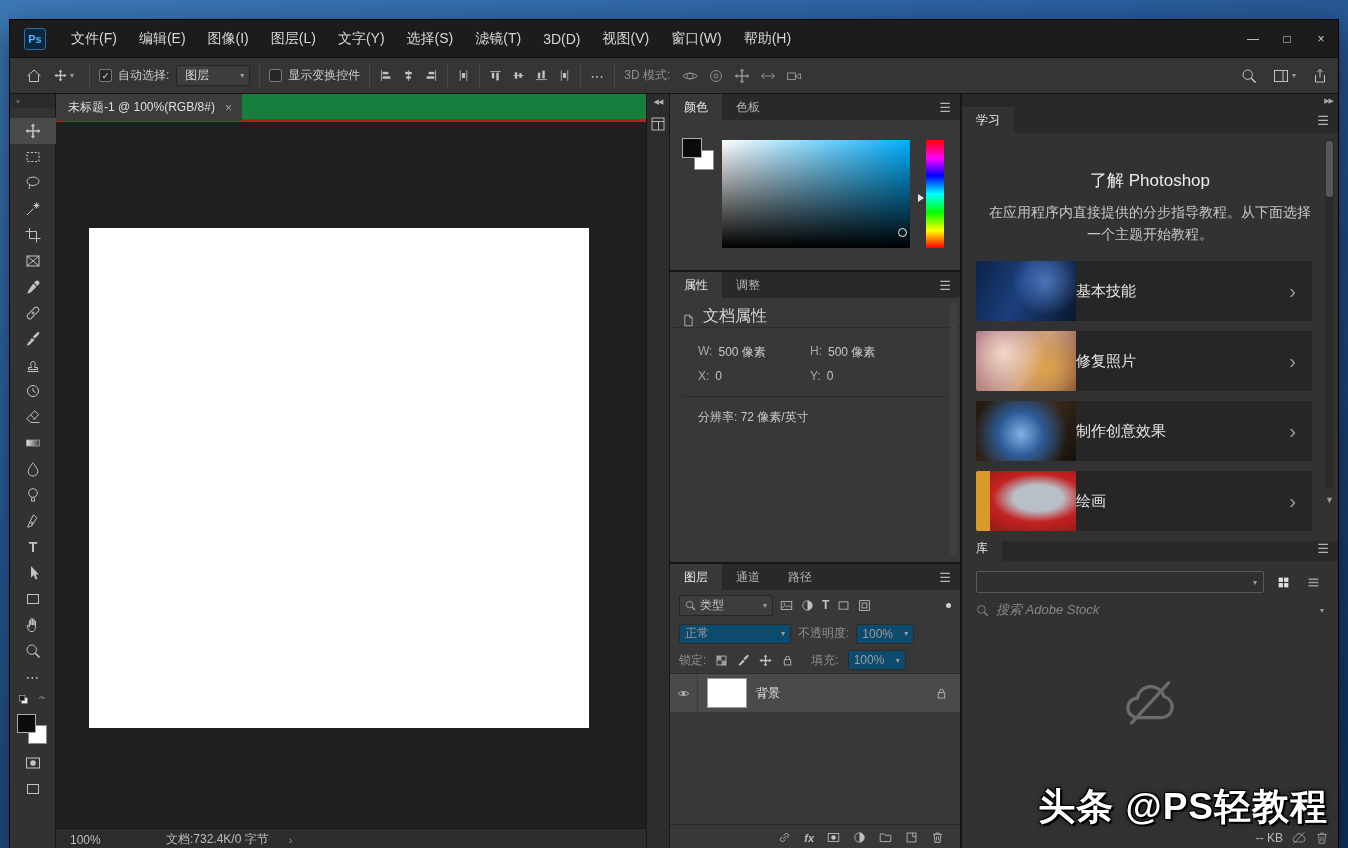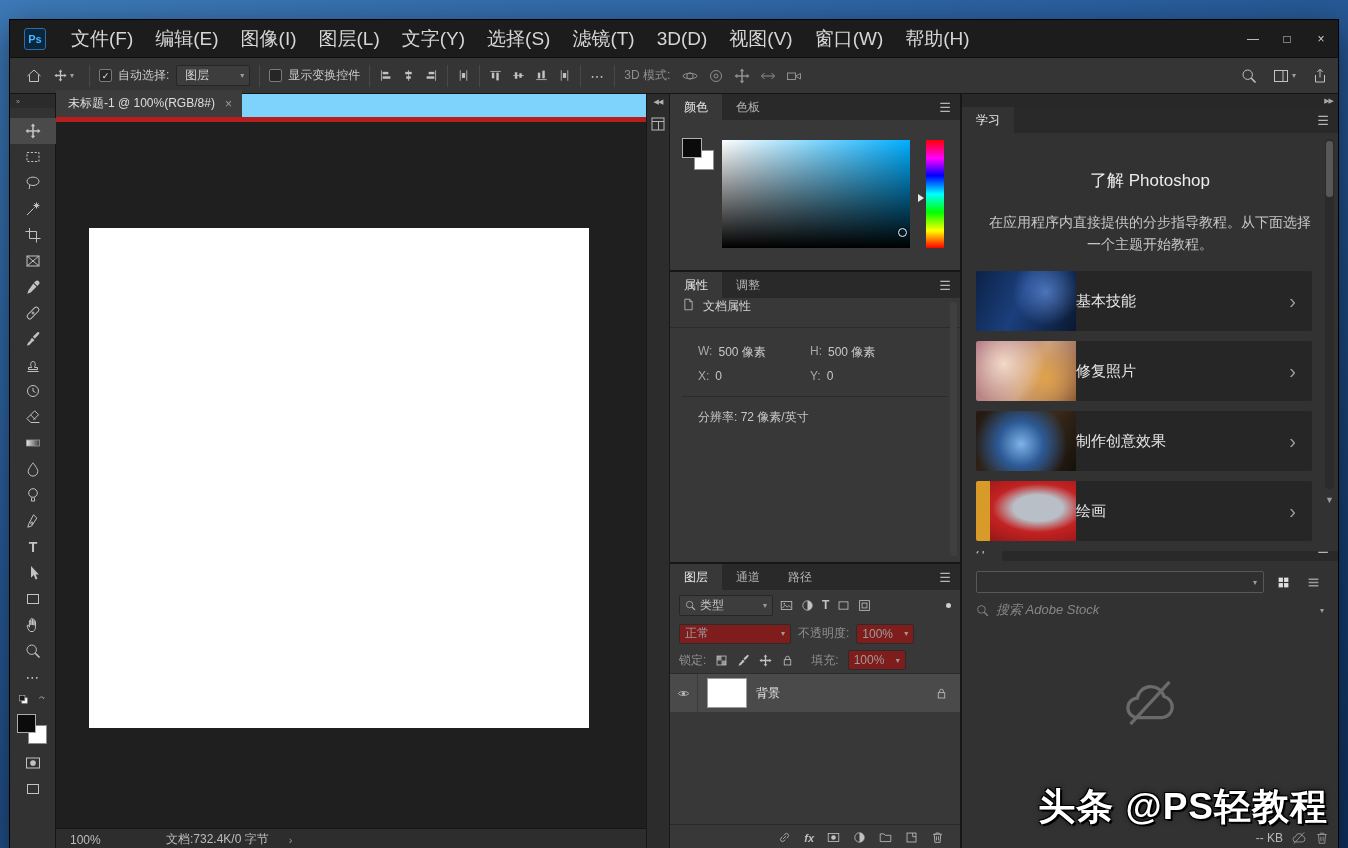--- a/index.html
+++ b/index.html
@@ -5,21 +5,21 @@
   *{margin:0;padding:0;box-sizing:border-box}
   html,body{width:1348px;height:848px}
   body{position:relative;overflow:hidden;font-family:"Liberation Sans","DejaVu Sans",sans-serif;
     background:linear-gradient(155deg,#3d7ab8 0%,#2a5f9f 35%,#1a4478 70%,#0f3260 100%);}
   .window{position:absolute;left:10px;top:20px;width:1328px;height:830px;background:#1e1e1e;
     box-shadow:0 0 0 1px #000,0 10px 34px rgba(0,0,0,.55);display:flex;flex-direction:column}
   
   .menubar{height:38px;background:#1c1c1c;display:flex;align-items:center;border-bottom:1px solid #0e0e0e;flex:none}
   .pslogo{width:22px;height:22px;margin:0 14px 0 14px;background:#0a2740;border:1px solid #2d6da8;border-radius:3px;
     color:#4db4ff;font-size:11px;font-weight:bold;display:flex;align-items:center;justify-content:center}
-  .menu-item{font-size:19px;color:#d6d6d6;padding:12px 11px;height:100%;display:flex;align-items:center;cursor:default}
+  .menu-item{font-size:14px;color:#d6d6d6;padding:12px 11px;height:100%;display:flex;align-items:center;cursor:default}
   .winctl{margin-left:auto;display:flex;align-items:center;height:100%}
   .winbtn{width:34px;height:100%;display:flex;align-items:center;justify-content:center;color:#cfcfcf;font-size:12px}
   
   .optionsbar{height:36px;background:#353535;border-bottom:1px solid #141414;display:flex;align-items:center;
     padding:0 10px;flex:none;font-size:12px;color:#c8c8c8}
   .vsep{width:1px;height:22px;background:#484848;margin:0 9px;flex:none}
   .sicon{width:16px;height:16px;color:#c2c2c2;display:block;flex:none}
   .sicon13{width:13px;height:13px}
   .sicon11{width:11px;height:11px}
   .caret{font-size:8px;color:#9d9d9d;margin-left:3px}
@@ -36,21 +36,21 @@
   .tools{width:46px;background:#323232;border-right:1px solid #161616;flex:none;display:flex;flex-direction:column}
   .tools-head{height:14px;display:flex;align-items:center;padding-left:6px;color:#9a9a9a;font-size:7px;letter-spacing:-1px;background:#2b2b2b}
   .tool{width:46px;height:26px;display:flex;align-items:center;justify-content:center}
   .tool.sel{background:#4a4a4a}
   .tglyph{font-size:14px;font-weight:bold;color:#c2c2c2}
   .fgbg-widget{position:relative;width:46px;height:40px;margin-top:2px}
   .fgbg-fg{position:absolute;left:7px;top:4px;width:19px;height:19px;background:#0c0c0c;border:1px solid #ababab;z-index:2}
   .fgbg-bg{position:absolute;left:18px;top:15px;width:19px;height:19px;background:#fff;border:1px solid #8a8a8a}
   
   .docarea{flex:1;display:flex;flex-direction:column;background:#1f1f1f;min-width:0}
-  .tabbar{height:28px;background:#7dd3fc;display:flex;align-items:flex-end;border-bottom:5px solid #b91c1c;flex:none}
+  .tabbar{height:28px;background:#15803d;display:flex;align-items:flex-start;border-bottom:3px solid #b91c1c;flex:none}
   .doctab{height:27px;background:#3c3c3c;display:flex;align-items:center;padding:0 10px 0 12px;font-size:12px;color:#dedede;gap:10px}
   .doctab .x{color:#9e9e9e;font-size:12px}
   .canvaswrap{flex:1;position:relative;overflow:hidden}
   .canvas{position:absolute;left:33px;top:106px;width:500px;height:500px;background:#fff}
   .statusbar{height:22px;background:#2d2d2d;border-top:1px solid #161616;display:flex;align-items:center;
     font-size:12px;color:#bdbdbd;flex:none}
   .zoomfield{width:62px;padding-left:14px;flex:none}
   .statustext{margin-left:48px}
   .statuschev{margin-left:20px;color:#9a9a9a;font-size:11px}
   
@@ -71,54 +71,54 @@
   .cp-fg{position:absolute;left:12px;top:18px;width:20px;height:20px;background:#0b0b0b;border:1px solid #b0b0b0;z-index:2}
   .cp-bg{position:absolute;left:24px;top:30px;width:20px;height:20px;background:#fff;border:1px solid #8f8f8f}
   .picker{position:absolute;left:52px;top:20px;width:188px;height:108px;
     background:linear-gradient(to top,#000,rgba(0,0,0,0)),linear-gradient(to right,#fff,#00aeff)}
   .picker-marker{position:absolute;left:176px;top:88px;width:9px;height:9px;border:1.5px solid #f2f2f2;border-radius:50%;box-shadow:0 0 2px #000}
   .hue{position:absolute;left:256px;top:20px;width:18px;height:108px;
     background:linear-gradient(to bottom,#f00 0%,#f0f 17%,#00f 33%,#0ff 50%,#0f0 67%,#ff0 84%,#f00 100%)}
   .hue-marker{position:absolute;left:-8px;top:54px;width:0;height:0;border-top:4px solid transparent;
     border-bottom:4px solid transparent;border-left:6px solid #e8e8e8}
   
-  .propshead{display:flex;align-items:flex-start;gap:8px;height:30px;padding-left:12px;font-size:12px;color:#d4d4d4;
+  .propshead{display:flex;align-items:flex-end;gap:8px;height:30px;padding-left:12px;font-size:16px;color:#d4d4d4;
     border-bottom:1px solid #2c2c2c}
   .propsgrid{padding:12px 0 0 28px;font-size:12px;color:#c6c6c6}
   .prow{display:flex;height:24px;align-items:center}
   .pcol{display:inline-flex;width:112px}
   .plabel{color:#a8a8a8;margin-right:6px}
   .pdiv{border-top:1px solid #2c2c2c;margin:8px 12px 8px 12px}
   .pres{padding-left:28px;font-size:12px;color:#c6c6c6;height:24px;display:flex;align-items:center}
   .pscroll{position:absolute;right:3px;top:30px;bottom:6px;width:7px;background:#3f3f3f;border-radius:3px}
   
   .lrow{display:flex;align-items:center;padding:0 9px;flex:none}
   .filterrow{height:30px;gap:7px}
   .fdd{display:flex;align-items:center;gap:4px;width:94px;height:21px;background:#3d3d3d;border:1px solid #262626;
     border-radius:2px;padding:0 5px;font-size:12px;color:#c9c9c9}
   .ficons{display:flex;align-items:center;gap:8px}
   .pin{width:5px;height:5px;border-radius:50%;background:#cfcfcf;margin-left:auto}
   .blendrow{height:27px;gap:7px;font-size:12px;color:#8f8f8f}
-  .valbox{display:flex;align-items:center;height:20px;background:#7f1d1d;border:1px solid #2b2b2b;border-radius:2px;
+  .valbox{display:flex;align-items:center;height:20px;background:#0c4a6e;border:1px solid #2b2b2b;border-radius:2px;
     padding:0 5px;font-size:12px;color:#9c9c9c}
   .lockrow{height:27px;gap:9px;font-size:12px;color:#8f8f8f;border-bottom:1px solid #2c2c2c}
   .layerlist{flex:1;background:#383838;min-height:0}
   .layer{height:38px;background:#4a4a4a;display:flex;align-items:center}
   .eyecell{width:28px;height:100%;display:flex;align-items:center;justify-content:center;border-right:1px solid #3a3a3a}
   .lthumb{width:40px;height:30px;background:#fff;border:1px solid #9a9a9a;margin:0 9px}
   .lname{font-size:12px;color:#e2e2e2;flex:1}
   .llock{margin-right:12px}
   .layerbar{height:26px;border-top:1px solid #282828;display:flex;align-items:center;justify-content:flex-end;
     gap:13px;padding-right:16px;flex:none}
   .fx{font-size:11px;font-style:italic;color:#bdbdbd;font-weight:bold}
   
   .learn{height:428px;flex:none}
   .learnbody{position:relative;flex:1;background:#323232}
   .learntitle{text-align:center;font-size:17px;color:#ececec;margin-top:36px}
-  .learndesc{width:330px;margin:20px auto 0;text-align:center;font-size:14px;color:#c6c6c6;line-height:1.55}
+  .learndesc{width:330px;margin:10px auto 0;text-align:center;font-size:14px;color:#c6c6c6;line-height:1.55}
   .learnitems{margin:16px 26px 0 14px}
   .litem{display:flex;align-items:center;height:60px;background:#262626;margin-bottom:10px;border-radius:2px;overflow:hidden}
   .lthumb-img{width:100px;height:60px;flex:none}
   .th1{background:radial-gradient(circle at 70% 35%,rgba(120,170,255,.55),transparent 42%),linear-gradient(115deg,#0c2247,#1b3f7d 45%,#0a1830)}
   .th2{background:radial-gradient(circle at 28% 38%,#f2d9c8,transparent 50%),radial-gradient(circle at 70% 62%,#e0a24a,transparent 55%),linear-gradient(120deg,#a8687e,#caa08a 55%,#7a4a30)}
   .th3{background:radial-gradient(circle at 45% 55%,#7fb3e8,#2c5a96 35%,transparent 72%),linear-gradient(120deg,#241a12,#3a2a1a 60%,#15100b)}
   .th4{background:linear-gradient(90deg,#d89b2a 0 14%,transparent 14%),radial-gradient(ellipse at 62% 45%,#b8bfc6 0 28%,#c32222 52%,#8a1414)}
   .llabel{flex:1;font-size:15px;color:#e6e6e6}
   .lchev{color:#9c9c9c;font-size:20px;margin-right:16px}
   .lscroll{position:absolute;right:4px;top:6px;width:9px;height:350px;background:#2b2b2b;border-radius:4px}

